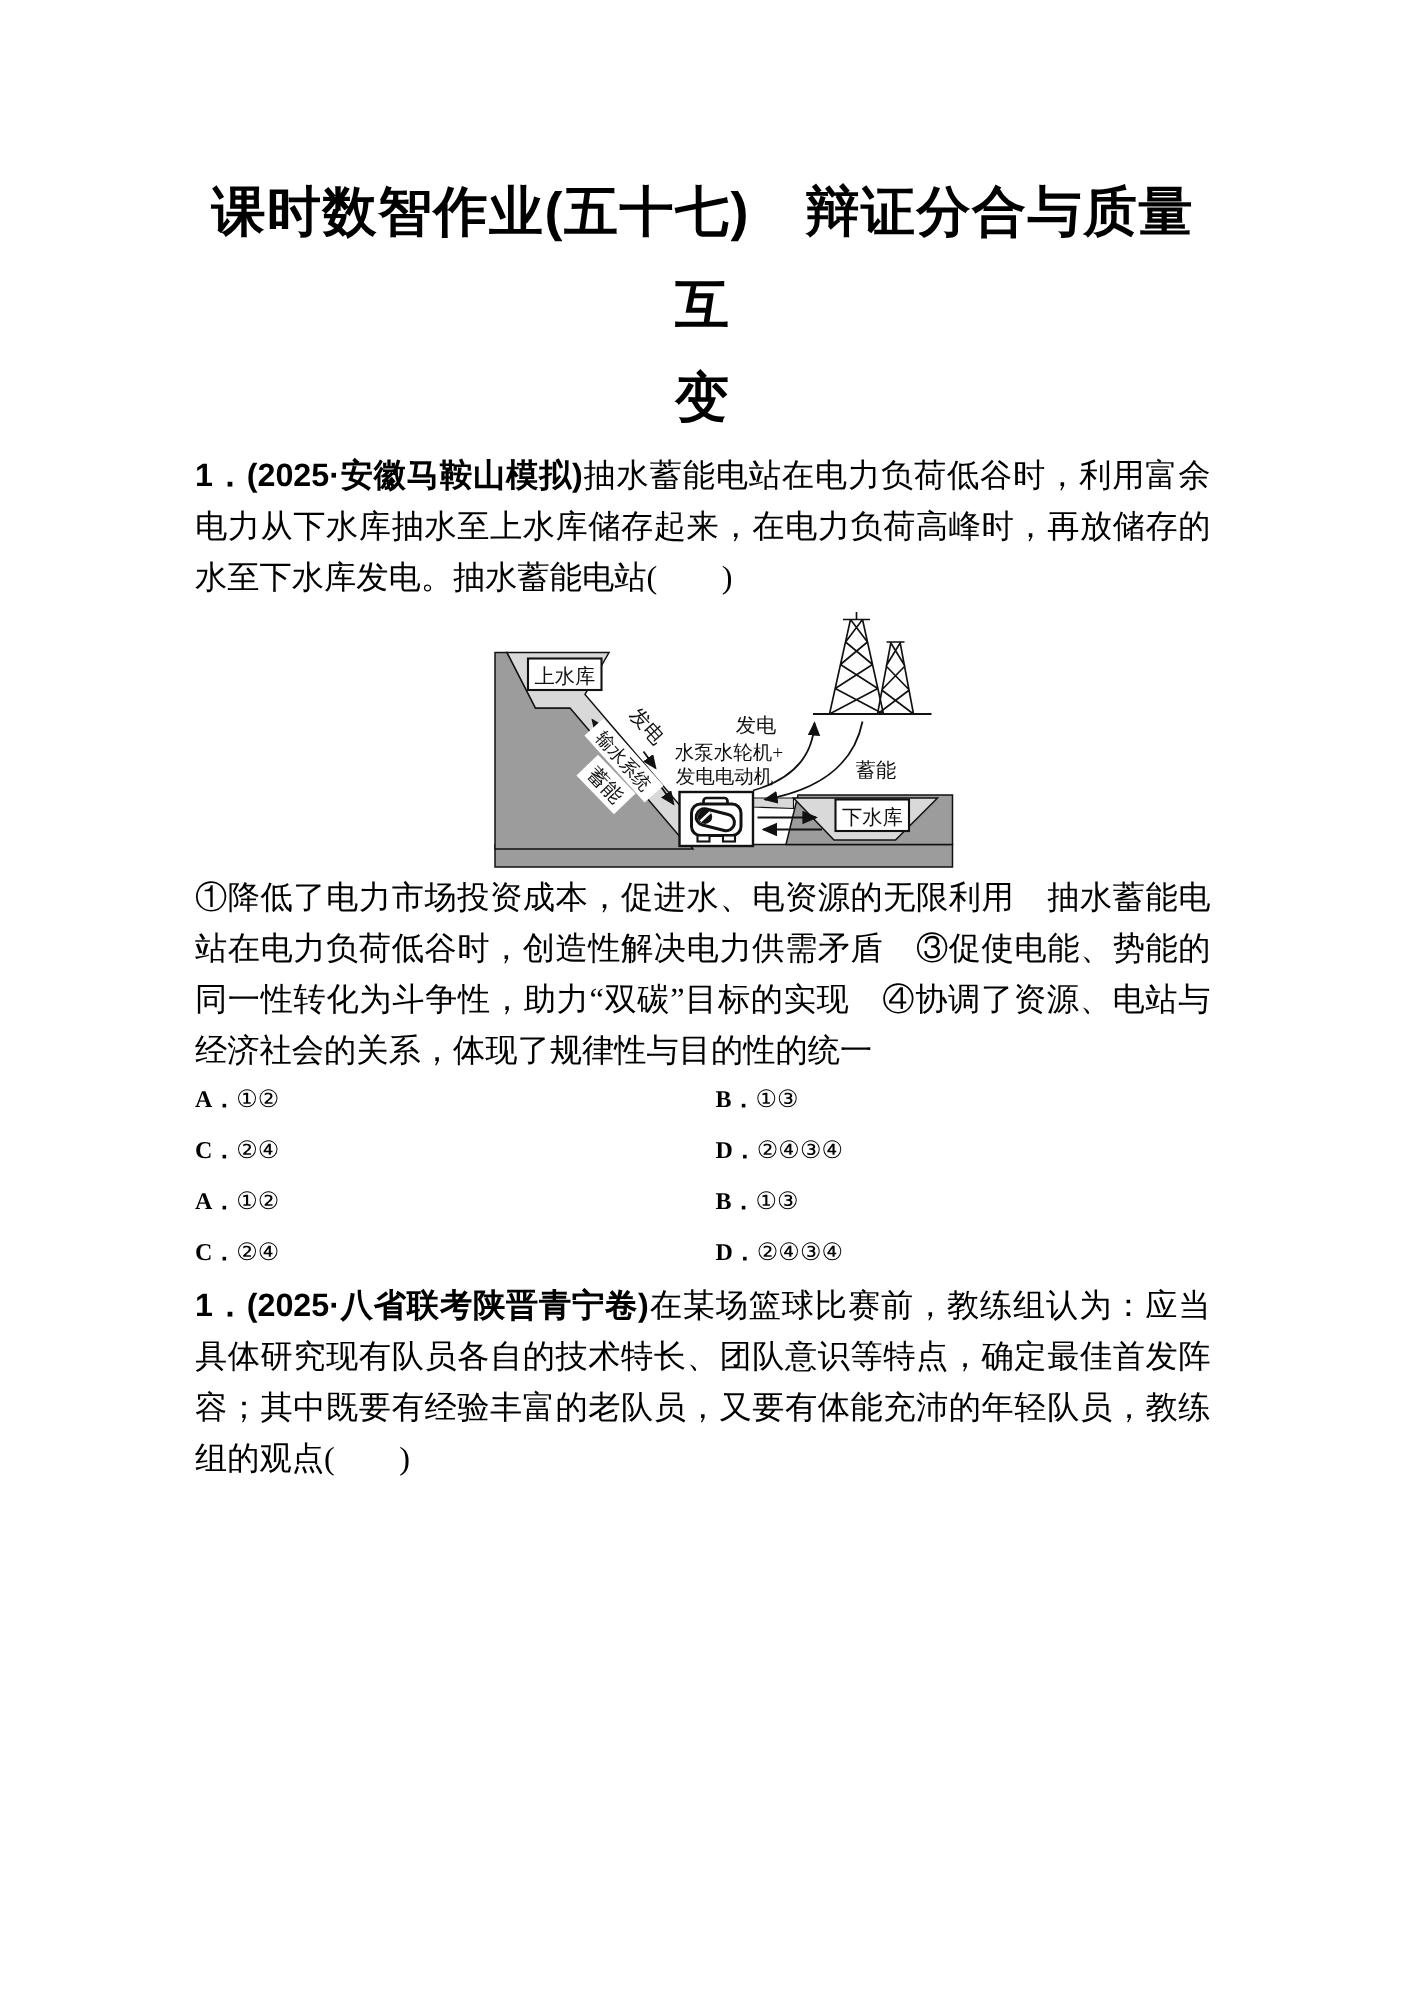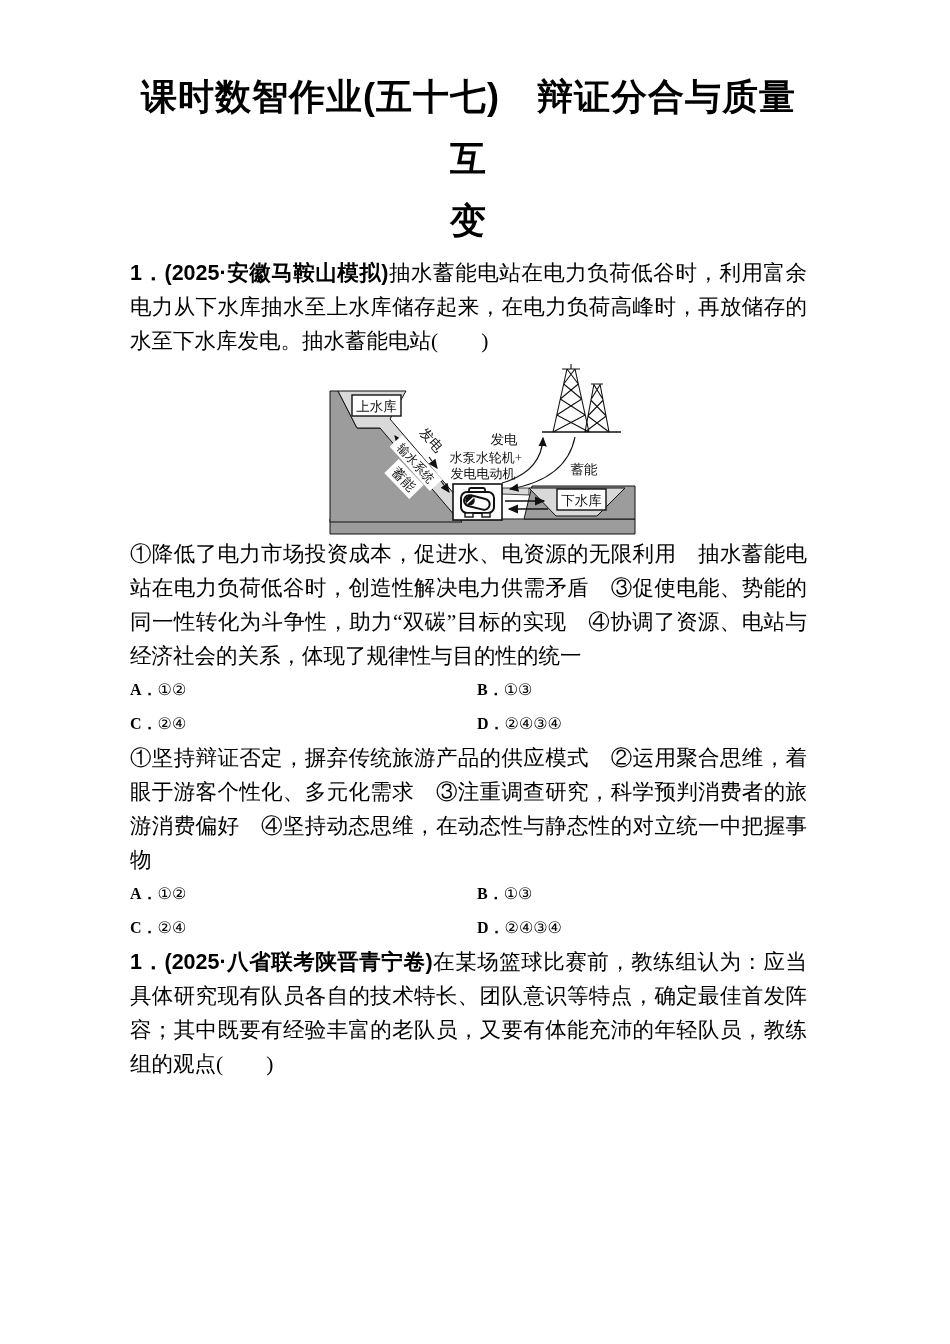--- a/index.html
+++ b/index.html
@@ -4,21 +4,21 @@
 <style>
   html, body { margin: 0; padding: 0; background: #ffffff; }
   body {
     width: 950px; height: 1344px; overflow: hidden;
     font-family: "Liberation Serif", "DejaVu Serif", serif;
     color: #000;
   }
   .page {
     box-sizing: border-box;
     width: 950px; height: 1344px;
-    padding: 66px 143px 0 130px;
+    padding: 110px 143px 0 130px;
     background: #fff;
   }
   .title {
     font-family: "Liberation Sans", "DejaVu Sans", sans-serif;
     font-weight: bold;
     font-size: 36px; line-height: 62px;
     text-align: center; letter-spacing: 1px;
     margin: 0 0 4px 0;
   }
   .section-heading {
@@ -162,21 +162,20 @@
       <span class="choice"><span class="letter">A．</span><span>①②</span></span>
       <span class="choice"><span class="letter">B．</span><span>①③</span></span>
     </div>
     <div class="choices-row">
       <span class="choice"><span class="letter">C．</span><span>②④</span></span>
       <span class="choice"><span class="letter">D．</span><span>②④③④</span></span>
     </div>
   </div>
 
   <div>
-    <p class="body-line">①坚持辩证否定，摒弃传统旅游产品的供应模式　②运用聚合思维，着眼于游客个性化、多元化需求　③注重调查研究，科学预判消费者的旅游消费偏好　④坚持动态思维，在动态性与静态性的对立统一中把握事物</p>
     <div class="choices-row">
       <span class="choice"><span class="letter">A．</span><span>①②</span></span>
       <span class="choice"><span class="letter">B．</span><span>①③</span></span>
     </div>
     <div class="choices-row">
       <span class="choice"><span class="letter">C．</span><span>②④</span></span>
       <span class="choice"><span class="letter">D．</span><span>②④③④</span></span>
     </div>
   </div>
 

